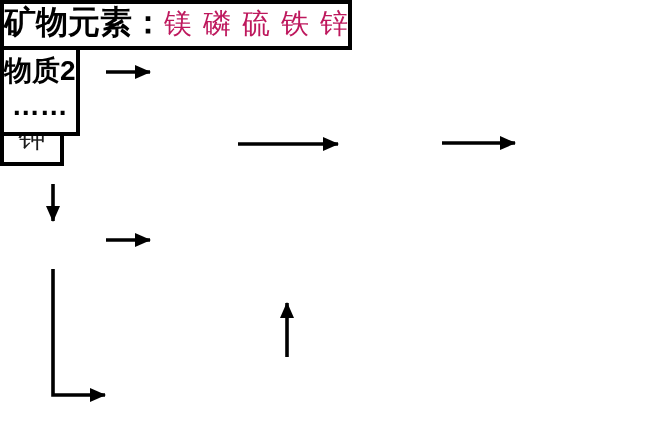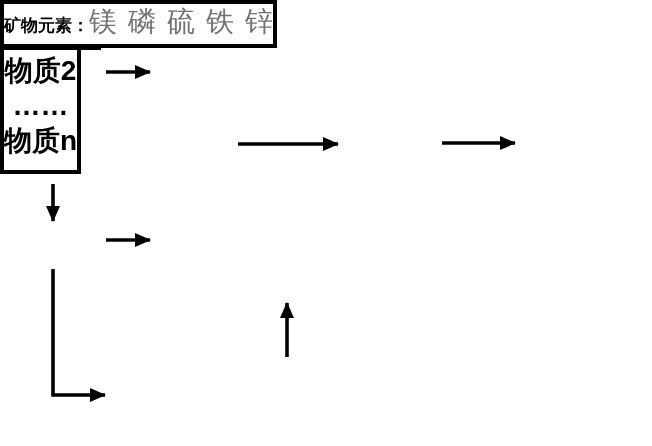--- a/index.html
+++ b/index.html
@@ -28,22 +28,22 @@
   .fert-box { left:152; top:152; width:86; height:186; flex-direction:column; justify-content:space-around; padding:6px 0; }
   .fert-box .title { font-size:28px; }
   .fert-box .item  { font-size:27px; color:#1c1c1c; }
 
   .subs-box { left:340; top:32;  width:102; height:223; flex-direction:column; justify-content:space-around; padding:10px 0; font-size:28px; }
 
   .crops-box { left:517; top:119; width:131; height:48; font-size:31px; }
 
   .minerals-box { left:107; top:358; width:381; height:82; flex-direction:column; justify-content:center; line-height:36px; }
   .minerals-box .line  { white-space:nowrap; }
-  .minerals-box .mtitle { font-size:17px; }
-  .minerals-box .melems { font-size:28px; color:#737373; word-spacing:4px; }
+  .minerals-box .mtitle { font-size:32px; }
+  .minerals-box .melems { font-size:28px; color:#be185d; word-spacing:4px; }
 
   .bioenzyme-label {
     position:absolute; left:238; top:104; width:102; text-align:center;
     font-size:28px; line-height:34px;
   }
   .enzyme-col {
     position:absolute; left:237; top:150; width:103; text-align:center;
   }
   .enzyme-col .row { line-height:35px; font-size:27px; }
   .enzyme-col .ell { font-size:25px; }
@@ -103,21 +103,20 @@
     <div class="row serif">酶1</div>
     <div class="row serif">酶2</div>
     <div class="row ell sans">……</div>
     <div class="row serif">酶n</div>
   </div>
 
   <div class="box subs-box sans">
     <div>物质1</div>
     <div>物质2</div>
     <div>……</div>
-    <div>物质n</div>
   </div>
 
   <div class="box crops-box serif">
     <span>农作物</span>
   </div>
 
   <div class="box minerals-box">
     <div class="line"><span class="mtitle sans">矿物元素：</span><span class="melems serif">镁 磷 硫 铁 锌</span></div>
   </div>
 

